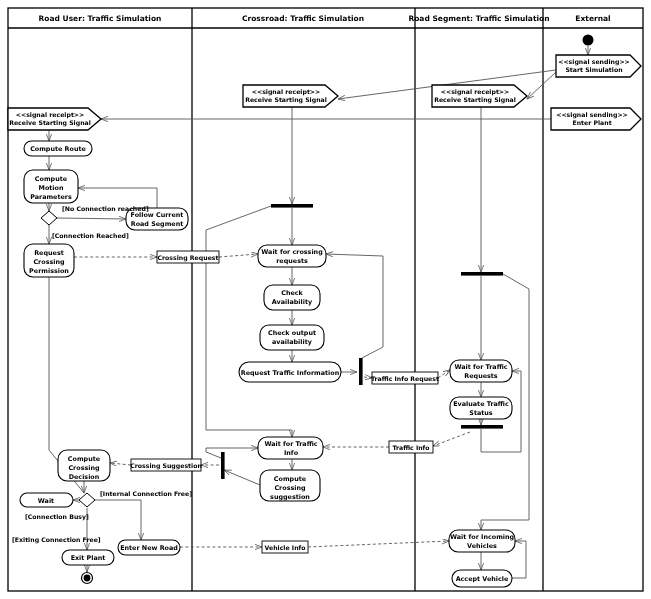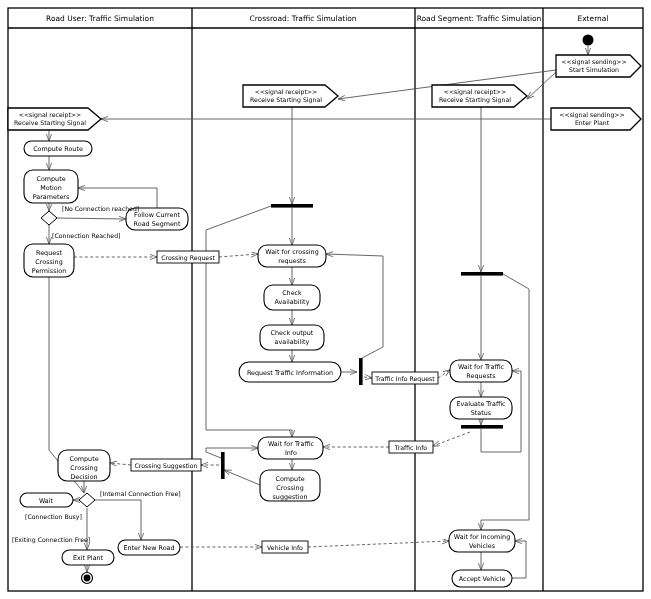--- a/index.html
+++ b/index.html
@@ -1,18 +1,18 @@
 <!DOCTYPE html>
 <html><head>
 <meta charset="utf-8">
 <title>UML Activity Diagram — Traffic Simulation</title>
 <style>
   html,body{margin:0;padding:0;background:#ffffff;}
   body{font-family:"DejaVu Sans","Liberation Sans",sans-serif;}
-  #canvas{position:relative;width:651px;height:599px;background:#ffffff;overflow:hidden;}
+  #canvas{position:relative;width:651px;height:599px;background:#ffffff;overflow:hidden;font-weight:bold;}
   #svg{position:absolute;left:0;top:0;width:651px;height:599px;}
   text{font-family:"DejaVu Sans","Liberation Sans",sans-serif;fill:#000000;}
   .lane-title{font-size:7.5px;text-anchor:middle;}
   .act-label{font-size:6.4px;text-anchor:middle;}
   .sig-label{font-size:6.2px;text-anchor:middle;}
   .obj-label{font-size:6.2px;text-anchor:middle;}
   .guard-label{font-size:6.2px;}
   .act{fill:#ffffff;stroke:#000000;stroke-width:1.1;}
   .sig{fill:#ffffff;stroke:#000000;stroke-width:1.3;}
   .obj{fill:#ffffff;stroke:#000000;stroke-width:0.9;}

